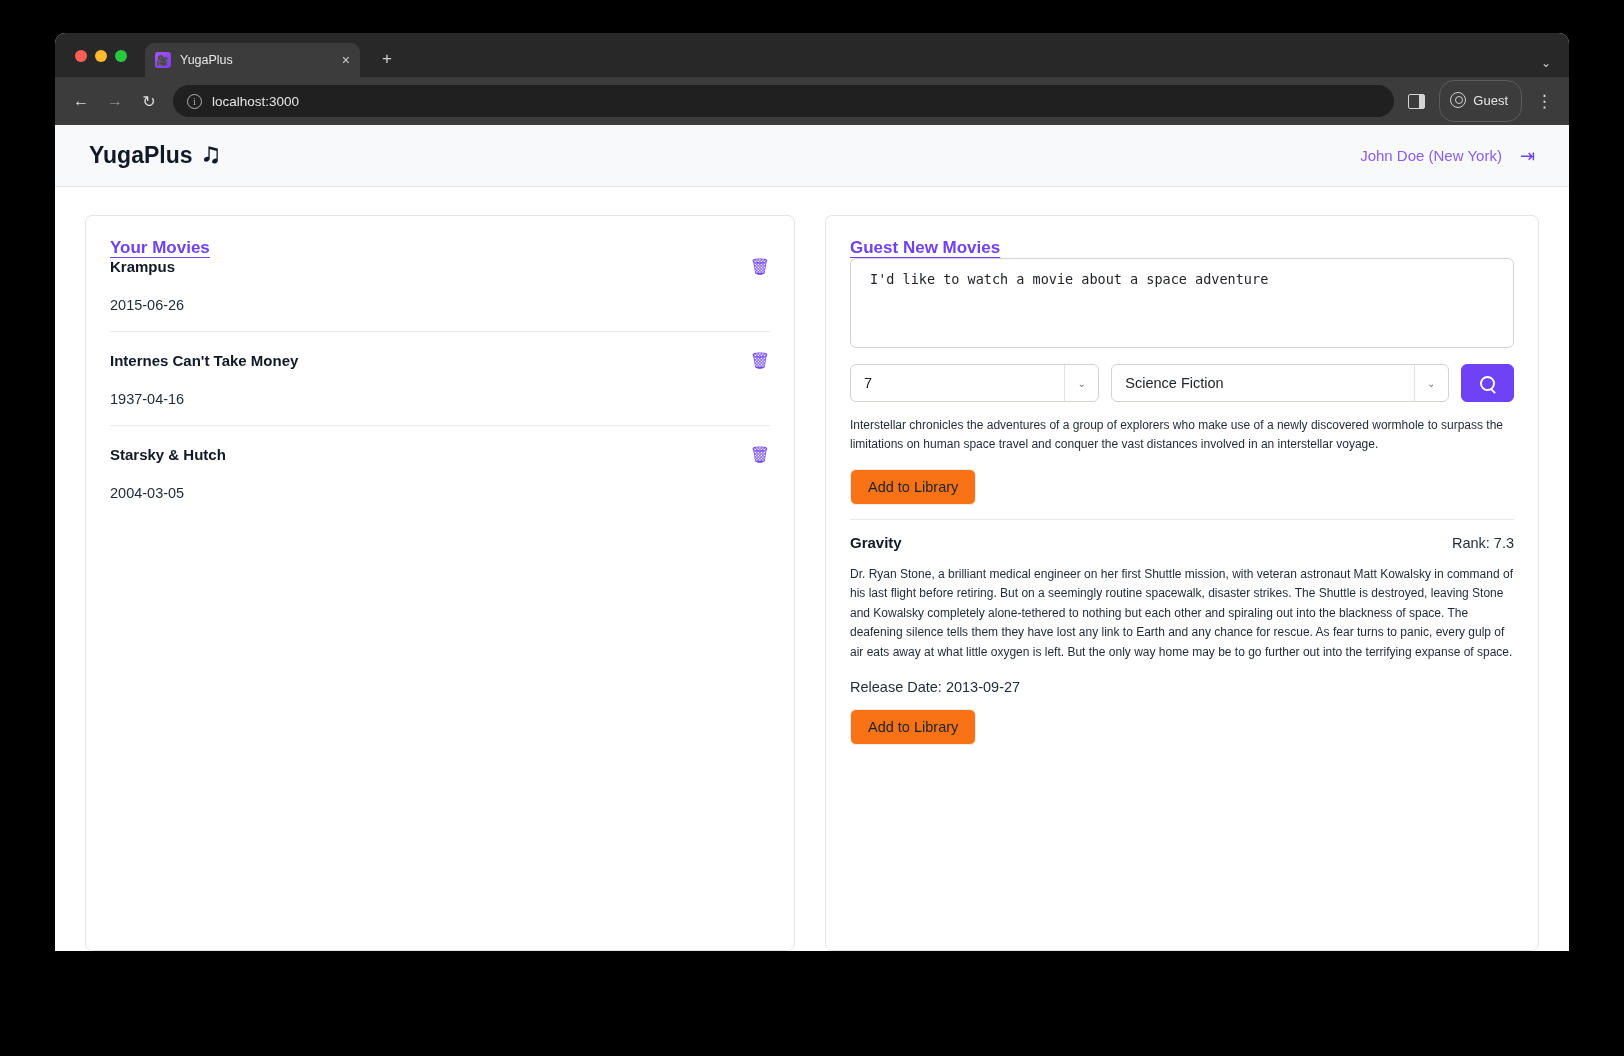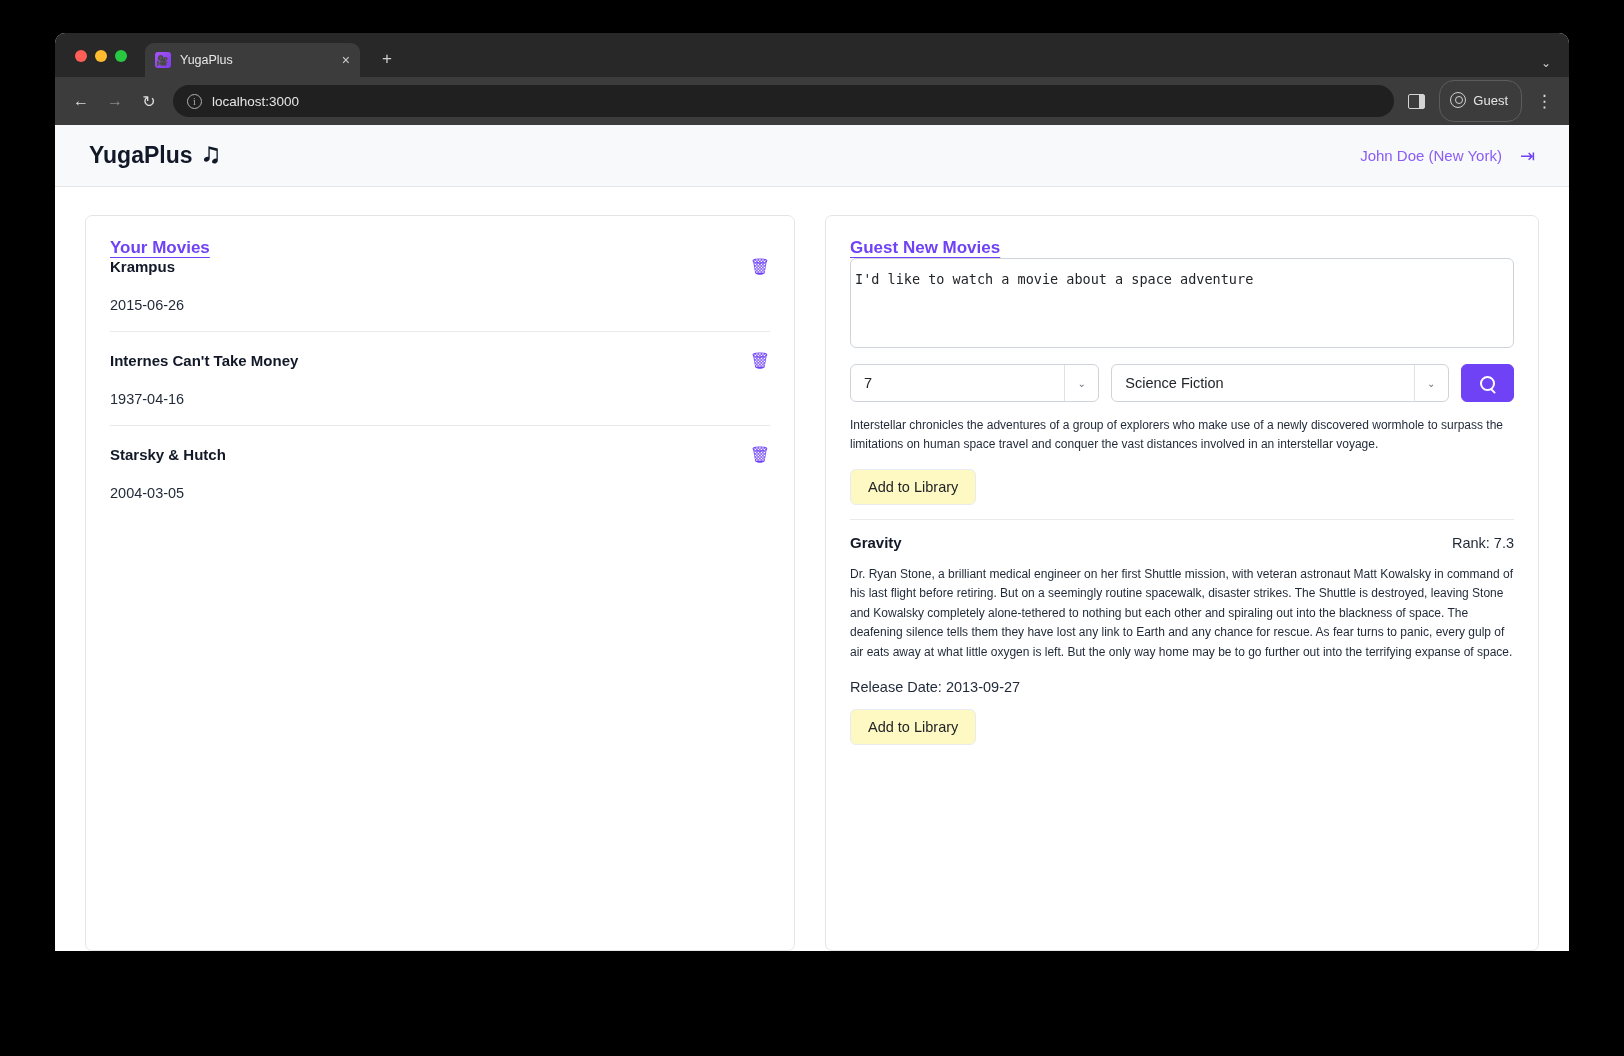--- a/index.html
+++ b/index.html
@@ -165,21 +165,21 @@
   .movie-name { font-size: 15px; font-weight: bold; color: #111827; }
   .trash {
     color: #6f42f5; font-size: 16px; cursor: pointer; line-height: 1;
   }
   .movie-date { font-size: 14.5px; color: #1f2937; margin-top: 22px; }
 
   
   .search-box {
     width: 100%; height: 90px;
     border: 1px solid #ced4da; border-radius: 6px;
-    padding: 12px 4px;
+    padding: 12px 19px;
     font-family: "DejaVu Sans Mono", monospace;
     font-size: 13.5px; color: #212529;
     resize: none; outline: none;
     background: #fff;
   }
   .controls {
     display: flex; gap: 12px; margin-top: 12px; align-items: center;
   }
   .sel {
     height: 38px; border: 1px solid #ced4da; border-radius: 6px;
@@ -218,21 +218,21 @@
     margin-bottom: 14px;
   }
   .result-title { font-size: 15px; font-weight: bold; color: #111827; }
   .result-rank { font-size: 14.5px; color: #1f2937; }
   .result-overview {
     font-size: 12px; color: #1f2937; line-height: 1.62;
   }
   .result-date { font-size: 14.5px; color: #1f2937; margin-top: 17px; }
   .add-btn {
     margin-top: 14px;
-    background: #fef9c3; border: 1px solid #e9ecef; border-radius: 6px;
+    background: #f97316; border: 1px solid #e9ecef; border-radius: 6px;
     padding: 9px 17px; font-size: 14.5px; color: #212529;
     cursor: pointer; font-family: "Liberation Sans", sans-serif;
   }
 </style>
 </head>
 <body>
 
 <div class="window">
 
   <div class="chrome-top">

